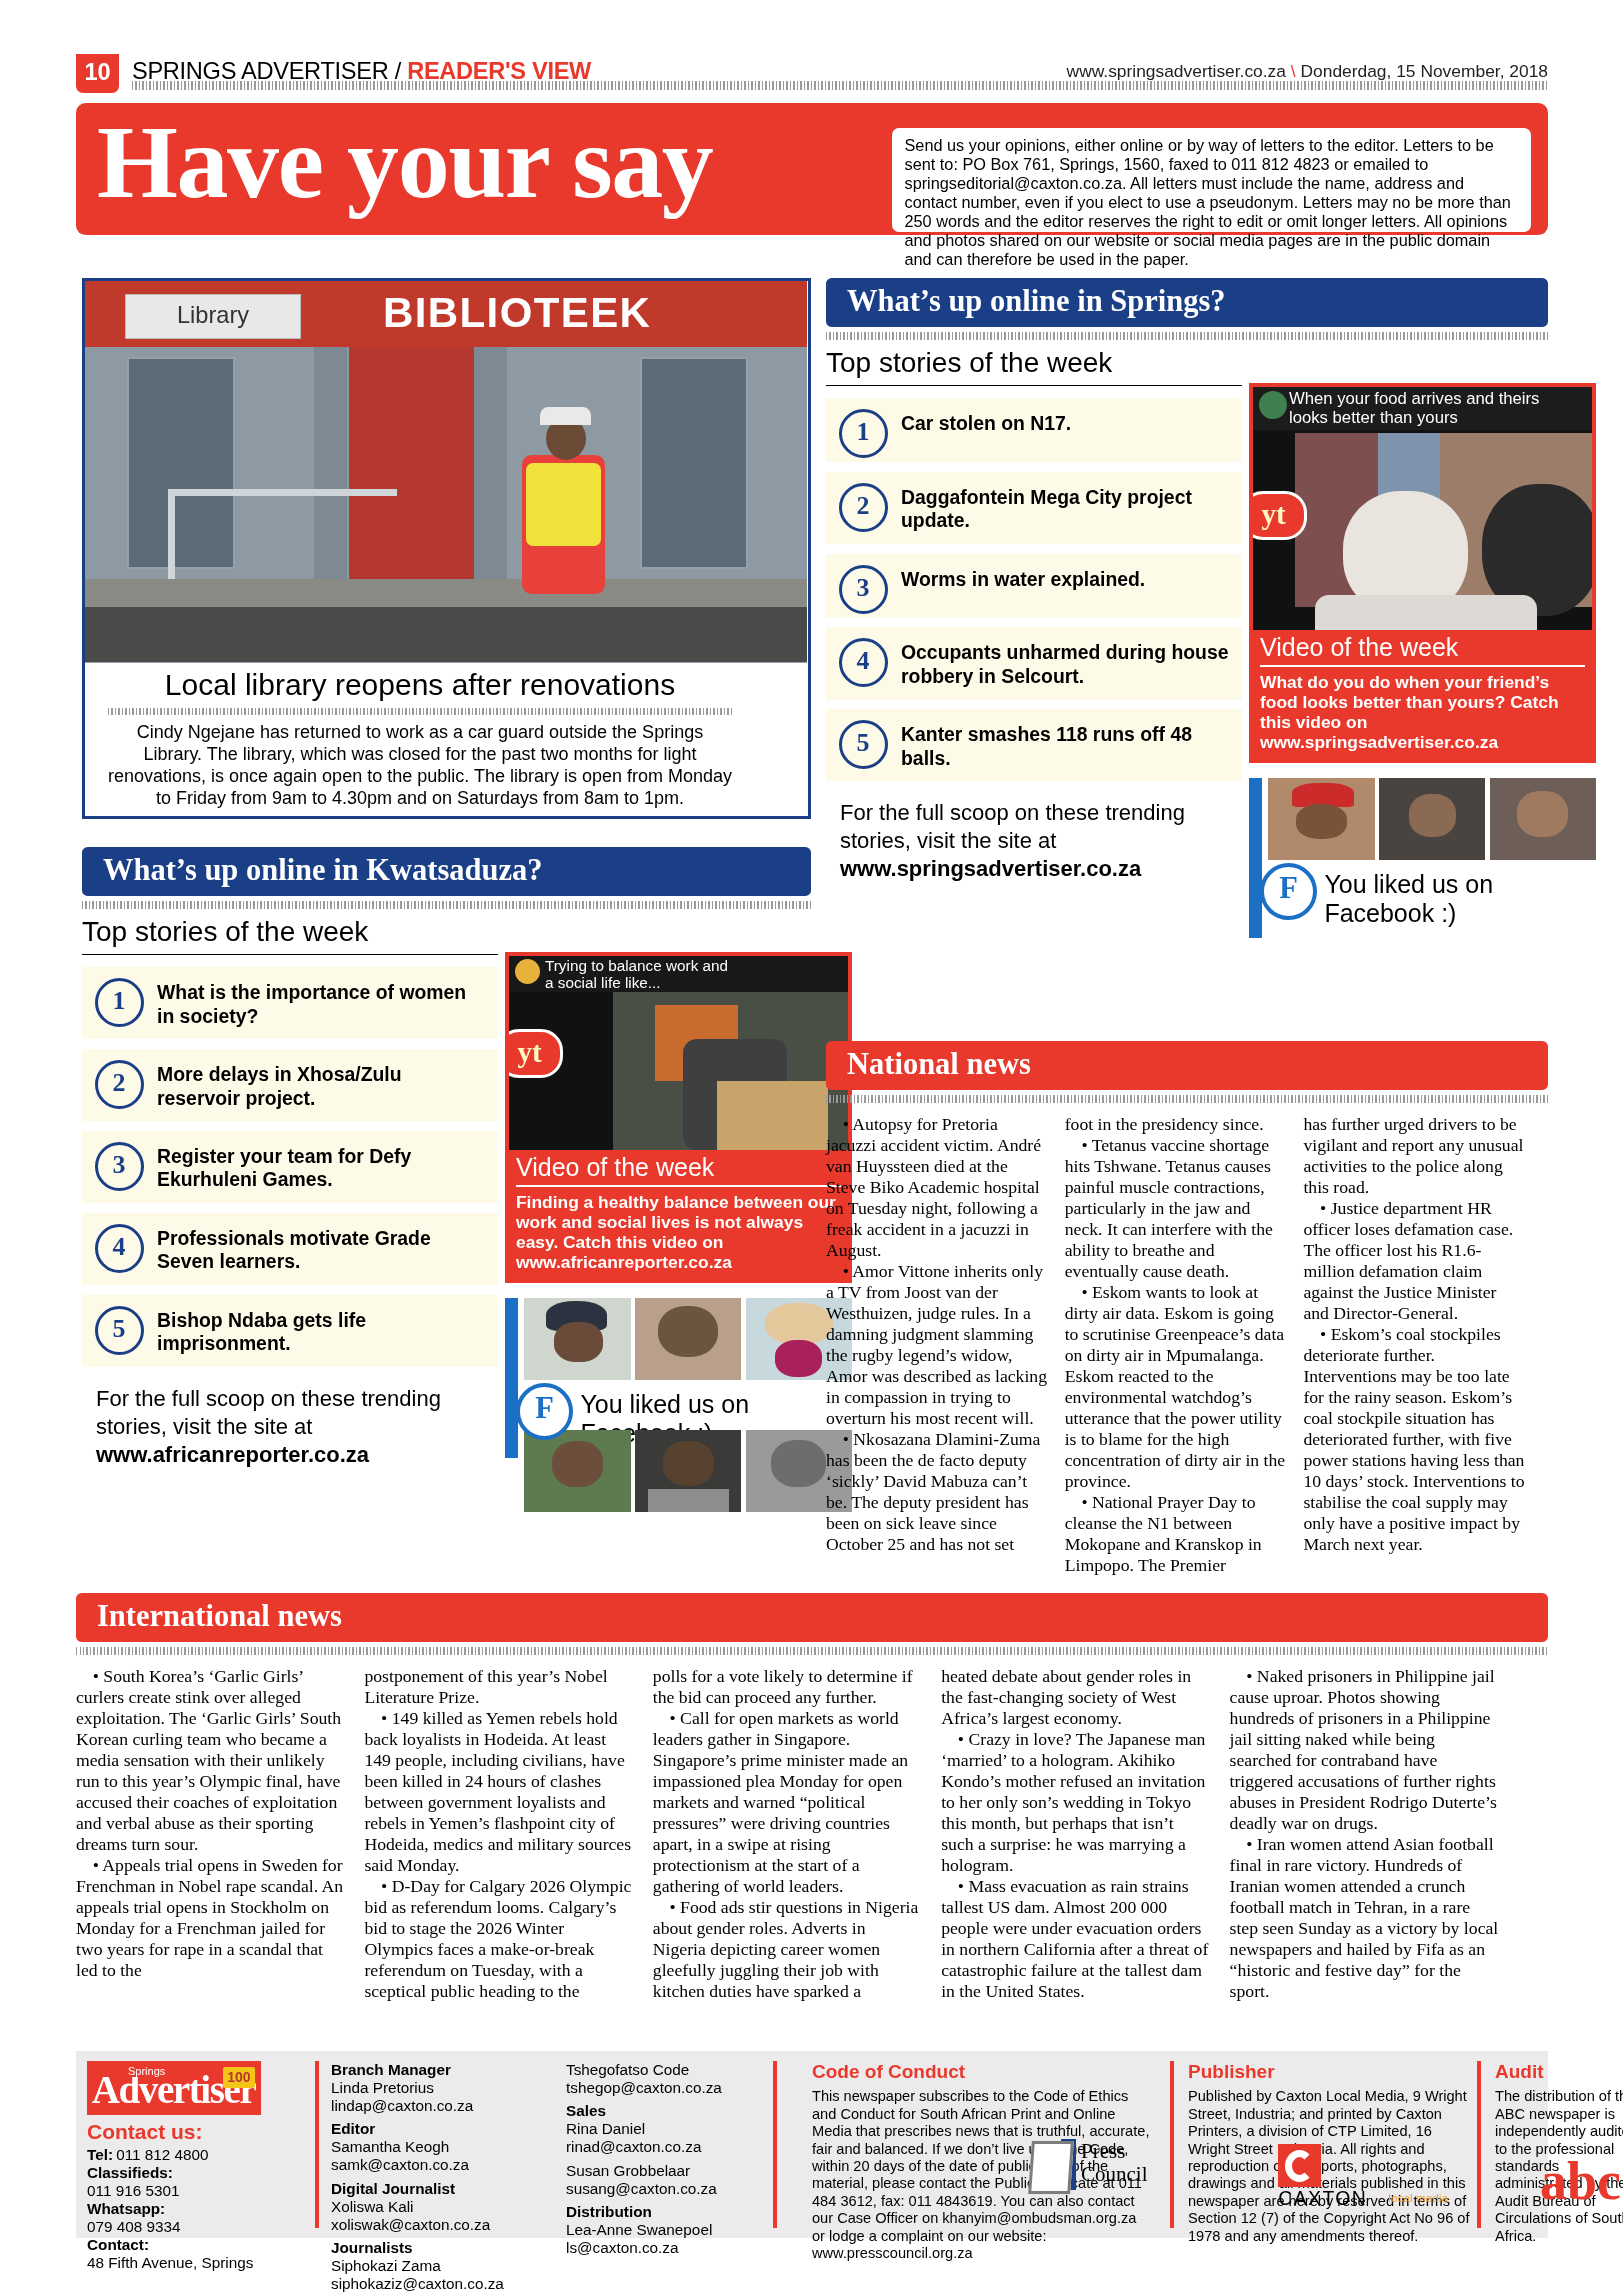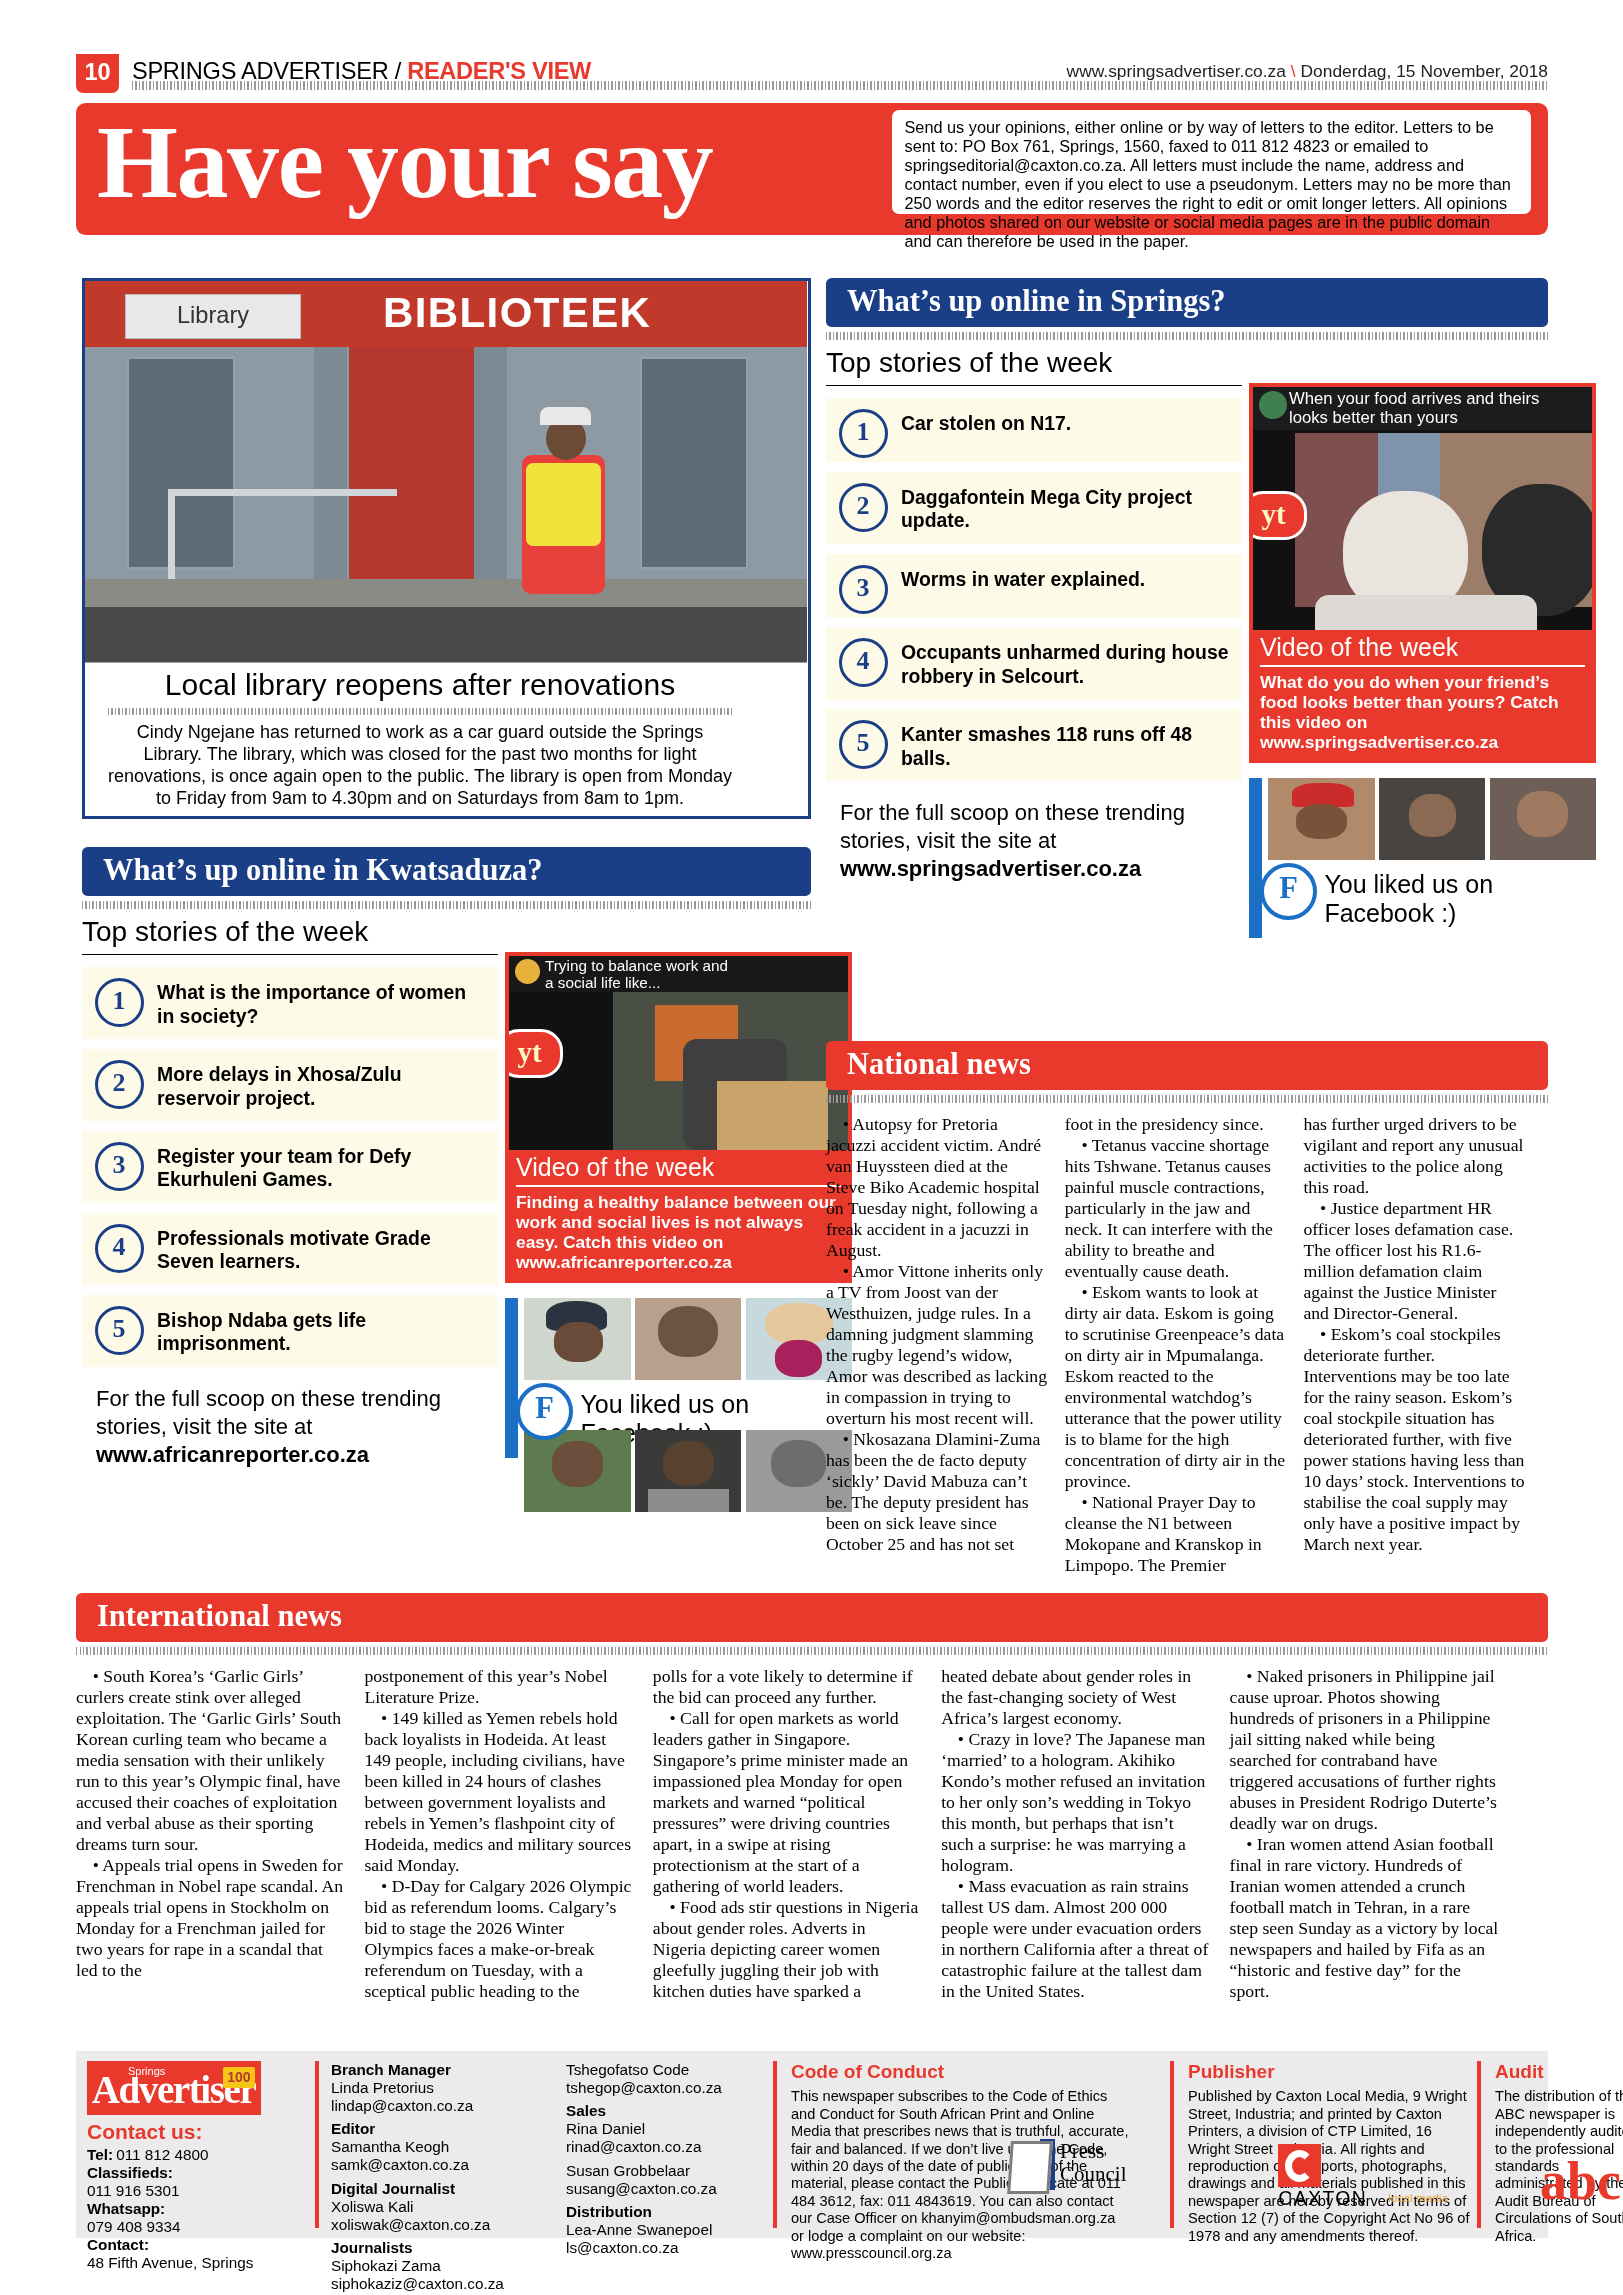--- a/index.html
+++ b/index.html
@@ -17,21 +17,21 @@
   .dateline{position:absolute;right:0;top:7px;font-size:17.4px;color:#222;white-space:nowrap;
             font-family:"Liberation Sans Narrow","Liberation Sans",sans-serif;}
   .dateline .sl{color:#e8392c;}
   .hatch{background-image:repeating-linear-gradient(90deg,#9a9a9a 0 1.4px,rgba(0,0,0,0) 1.4px 3.5px);}
   .hdr-rule{position:absolute;left:132px;top:81px;width:1416px;height:9px;}
 
   
   .hys{position:absolute;left:76px;top:103px;width:1472px;height:132px;background:#e8392c;border-radius:9.7px;}
   .hys-title{position:absolute;left:21px;top:7px;font-size:104px;line-height:104px;color:#fff;font-weight:bold;
              font-family:"Liberation Serif",serif;letter-spacing:-1.4px;}
-  .hys-box{position:absolute;left:816px;top:7px;width:639px;height:104px;background:#fff;border-radius:7px;
+  .hys-box{position:absolute;left:816px;top:25px;width:639px;height:104px;background:#fff;border-radius:7px;
            padding:8.3px 12.5px;box-sizing:border-box;}
   .hys-box p{margin:0;font-size:16.3px;line-height:19px;
              font-family:"Liberation Sans Narrow","Liberation Sans",sans-serif;}
 
   
   .bluebar{background:#1b3f86;color:#fff;font-family:"Liberation Serif",serif;font-weight:bold;
            font-size:30.5px;border-radius:5.6px;padding:6.2px 0 7.6px 21px;box-sizing:border-box;}
   .redbar{background:#e8392c;color:#fff;font-family:"Liberation Serif",serif;font-weight:bold;
           font-size:30.5px;border-radius:5.6px;padding:6.2px 0 7.6px 21px;box-sizing:border-box;}
 
@@ -468,21 +468,21 @@
       </div>
       <div>
         <div class="fb-b">Distribution</div>
         <div class="fb-n">Lea-Anne Swanepoel</div>
         <div class="fb-n">ls@caxton.co.za</div>
       </div>
     </div>
 
     <div class="fdiv" style="left:697px;"></div>
 
-    <div class="fcol" style="left:704px;width:389px;">
+    <div class="fcol" style="left:725px;width:389px;">
       <div class="fhead">Code of Conduct</div>
       <div class="fsmall" style="width:340px;">This newspaper subscribes to the Code of Ethics and Conduct for South African Print and Online Media that prescribes news that is truthful, accurate, fair and balanced. If we don’t live up to the Code, within 20 days of the date of publication of the material, please contact the Public Advocate at 011 484 3612, fax: 011 4843619. You can also contact our Case Officer on khanyim@ombudsman.org.za or lodge a complaint on our website: www.presscouncil.org.za</div>
       <div class="pc" style="position:absolute;right:14px;bottom:12.5px;">
         <div class="pc-blue"></div>
         <div class="pc-sheet"></div>
         <div class="pc-txt">
           <div>Press</div>
           <div>Council</div>
         </div>
       </div>

